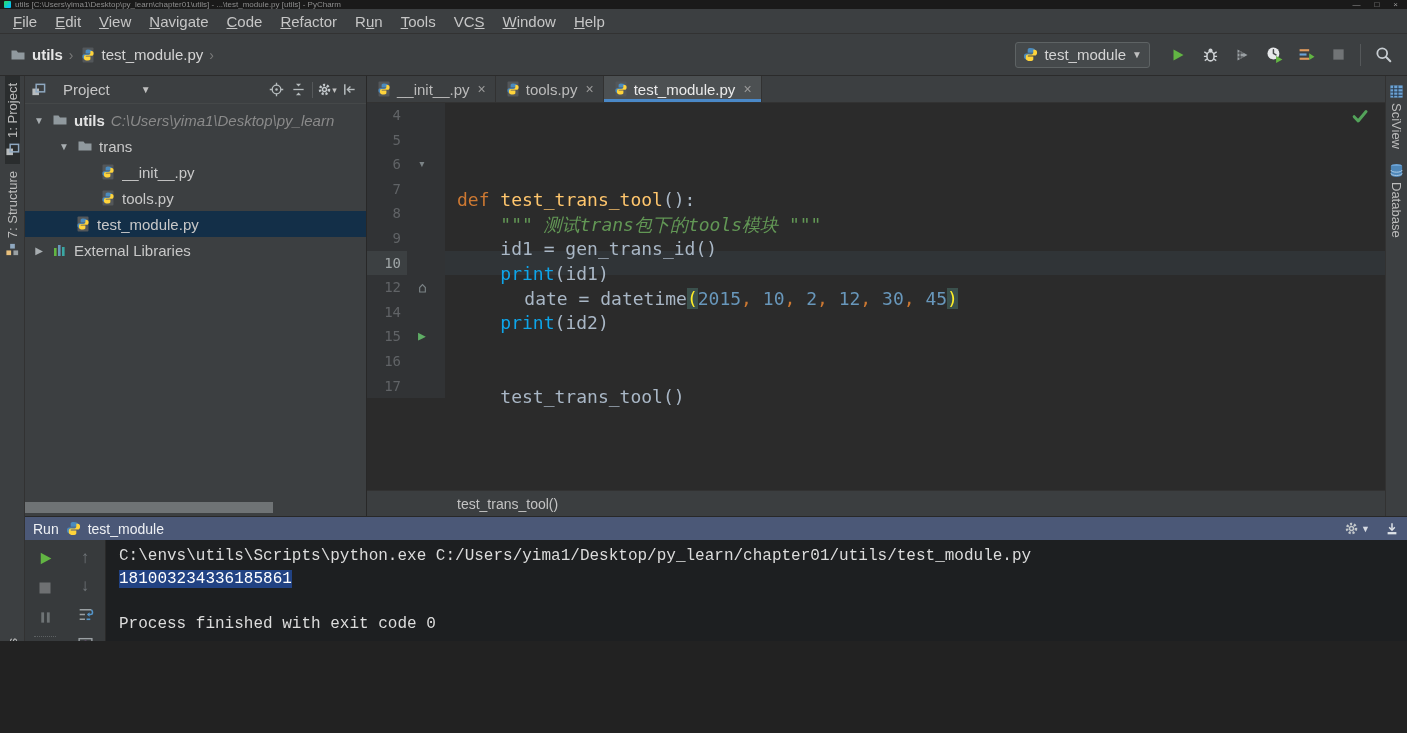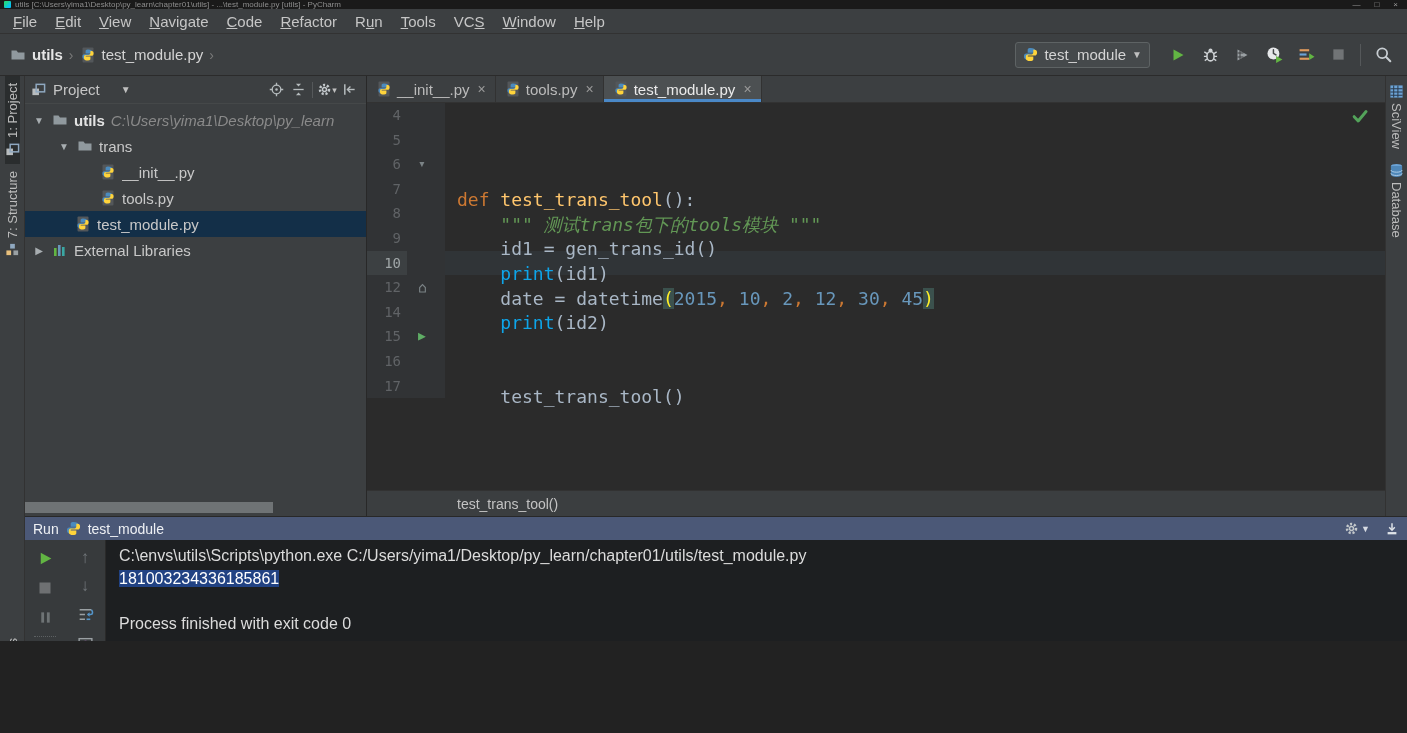--- a/index.html
+++ b/index.html
@@ -32,21 +32,21 @@
   #stripe-left{width:25px;background:#3c3f41;border-right:1px solid #323232;box-sizing:border-box;display:flex;flex-direction:column;justify-content:space-between;align-items:center;}
   .vbtn{display:flex;flex-direction:column;align-items:center;gap:4px;padding:7px 0;width:100%;}
   .vbtn.active{background:#2a2d2e;}
   .vtext{writing-mode:vertical-rl;transform:rotate(180deg);font-size:13px;color:#bdbdbd;white-space:nowrap;}
   .vtext-r{writing-mode:vertical-rl;font-size:13px;color:#bdbdbd;white-space:nowrap;}
   #right-col{flex:1;display:flex;flex-direction:column;min-width:0;}
   #main{height:440px;display:flex;min-width:0;}
   
   #project-panel{width:342px;background:#3c3f41;border-right:1px solid #282828;box-sizing:border-box;position:relative;overflow:hidden;}
   #pp-header{height:27px;display:flex;align-items:center;padding:0 6px;font-size:15px;color:#c6c6c6;border-bottom:1px solid #454849;}
-  #pp-header .title{display:flex;align-items:center;gap:7px;}
+  #pp-header .title{display:flex;align-items:center;gap:17px;}
   #pp-header .arrow{font-size:10px;color:#bfbfbf;margin-left:14px;}
   #pp-header .spacer{flex:1;}
   #pp-header .hbtn{width:22px;height:22px;display:flex;align-items:center;justify-content:center;}
   #pp-header .hsep{width:1px;height:16px;background:#55585a;margin:0 3px;}
   #tree{padding-top:3px;font-size:15px;}
   .trow{height:26px;display:flex;align-items:center;gap:6px;white-space:nowrap;color:#c8c8c8;}
   .trow.selected{background:#132f48;}
   .trow .tarrow{width:14px;text-align:center;font-size:10px;color:#a7adb0;flex:0 0 auto;}
   .trow .tlabel{overflow:hidden;text-overflow:clip;}
   .trow .tlabel.bold{font-weight:bold;color:#e3e3e3;}
@@ -57,21 +57,21 @@
   #tabs{height:27px;background:#3c3f41;display:flex;align-items:stretch;border-bottom:1px solid #323232;box-sizing:border-box;flex:0 0 auto;}
   .tab{display:flex;align-items:center;gap:5px;padding:0 9px;font-size:15px;color:#bbbbbb;border-right:1px solid #323232;box-sizing:border-box;}
   .tab.active{background:#4c5052;color:#eaeaea;box-shadow:inset 0 -3px 0 #4a88c7;}
   .tab .close{color:#9a9a9a;font-size:14px;margin-left:3px;}
   #code-wrap{flex:1;overflow:hidden;position:relative;font-family:"DejaVu Sans Mono","Liberation Mono",monospace;}
   .cline{display:flex;height:24.6px;line-height:24.6px;font-size:18px;white-space:pre;}
   .cgut{width:78px;flex:0 0 auto;background:#313335;display:flex;}
   .lnum{width:40px;text-align:right;font-size:14px;color:#606366;padding-right:6px;box-sizing:border-box;}
   .lmark{width:30px;display:flex;align-items:center;justify-content:center;font-size:12px;}
   .ltext{padding-left:12px;color:#a9b7c6;margin-top:36px;}
-  .cline.cur{background:linear-gradient(to right,#3a3d3f 78px,#303437 78px);}
+  .cline.cur{background:linear-gradient(to right,#3a3d3f 78px,#303437 78px);gap:24px;}
   .cline.cur .lnum{color:#a0a6a8;background:#3c4042;}
   .kw{color:#cc7832;} .fn{color:#ffc66d;} .pl{color:#a9b7c6;}
   .doc{color:#629755;font-style:italic;} .str{color:#6a8759;}
   .tnum{color:#6897bb;} .comma{color:#cc7832;}
   .brace{color:#ffef28;background:#3b514d;} .bi{color:#0ea5e9;}
   .runmark{color:#5fad65;font-size:13px;}
   .foldopen{color:#7b8386;font-size:13px;}
   #ed-check{position:absolute;top:4px;right:16px;}
   #ed-crumb{height:26px;flex:0 0 auto;background:#3b3e40;border-top:1px solid #323232;display:flex;align-items:center;padding-left:90px;font-size:14px;color:#c3c3c3;box-sizing:border-box;}
   
@@ -81,21 +81,21 @@
   #runpanel{flex:1;display:flex;flex-direction:column;min-height:0;border-top:1px solid #282828;}
   #run-header{height:23px;flex:0 0 auto;background:#4b5877;display:flex;align-items:center;gap:7px;padding:0 8px;font-size:14px;color:#eef0f4;}
   #run-header .spacer{flex:1;}
   #run-header .hbtn{display:flex;align-items:center;gap:2px;}
   #run-header .dd{font-size:9px;color:#d7dbe3;}
   #run-body{flex:1;display:flex;min-height:0;background:#373a3c;}
   .rcol{width:40px;flex:0 0 auto;display:flex;flex-direction:column;align-items:center;gap:11px;padding:9px 0 6px 0;box-sizing:border-box;}
   .rcol .rsep{width:22px;border-top:1px dotted #5d6163;}
   .rcol .more{margin-top:auto;color:#9aa0a3;font-size:13px;font-weight:bold;}
   .rcol .garrow{font-size:17px;color:#71767a;font-weight:bold;line-height:1;}
-  #console{flex:1;background:#1d1f21;border-left:1px solid #2a2a2a;padding:5px 0 0 13px;font-family:Liberation Sans, sans-serif;font-size:16px;line-height:22.5px;color:#dcdcdc;overflow:hidden;white-space:pre;}
+  #console{flex:1;background:#1d1f21;border-left:1px solid #2a2a2a;padding:5px 0 0 13px;font-family:Liberation Mono, monospace;font-size:16px;line-height:22.5px;color:#dcdcdc;overflow:hidden;white-space:pre;}
   #console .sel{background:#214283;color:#ffffff;}
 </style>
 </head>
 <body>
 
 <div id="app">
 
   <div id="titlebar">
     <span id="title-logo"></span>
     <span>utils [C:\Users\yima1\Desktop\py_learn\chapter01\utils] - ...\test_module.py [utils] - PyCharm</span>

